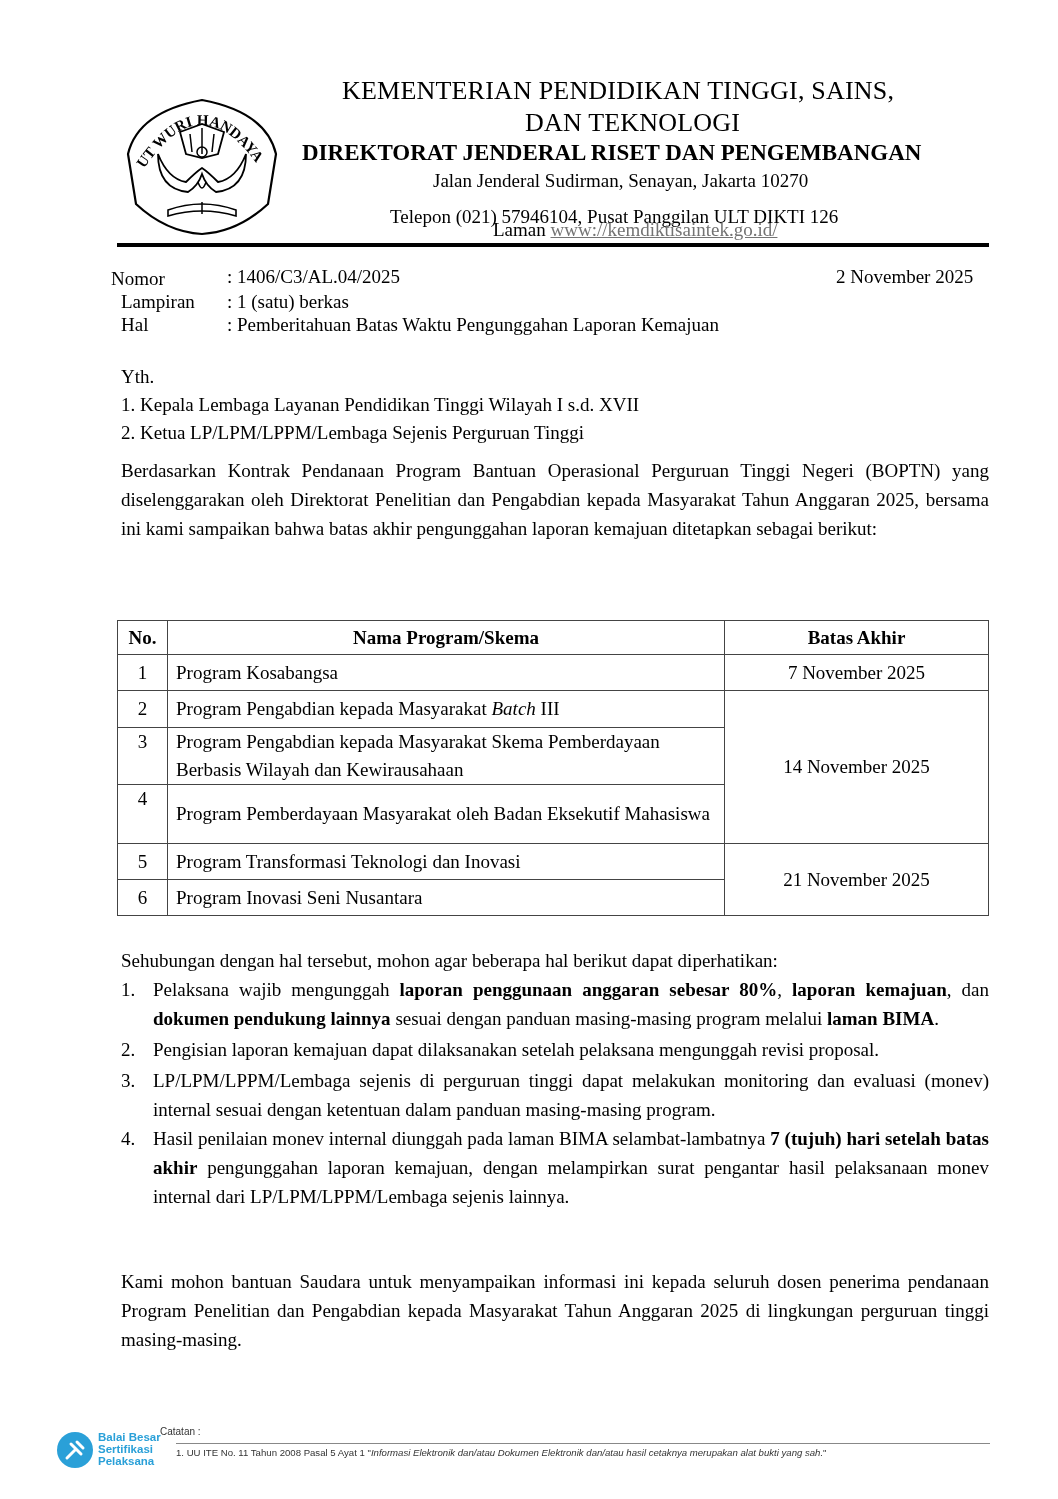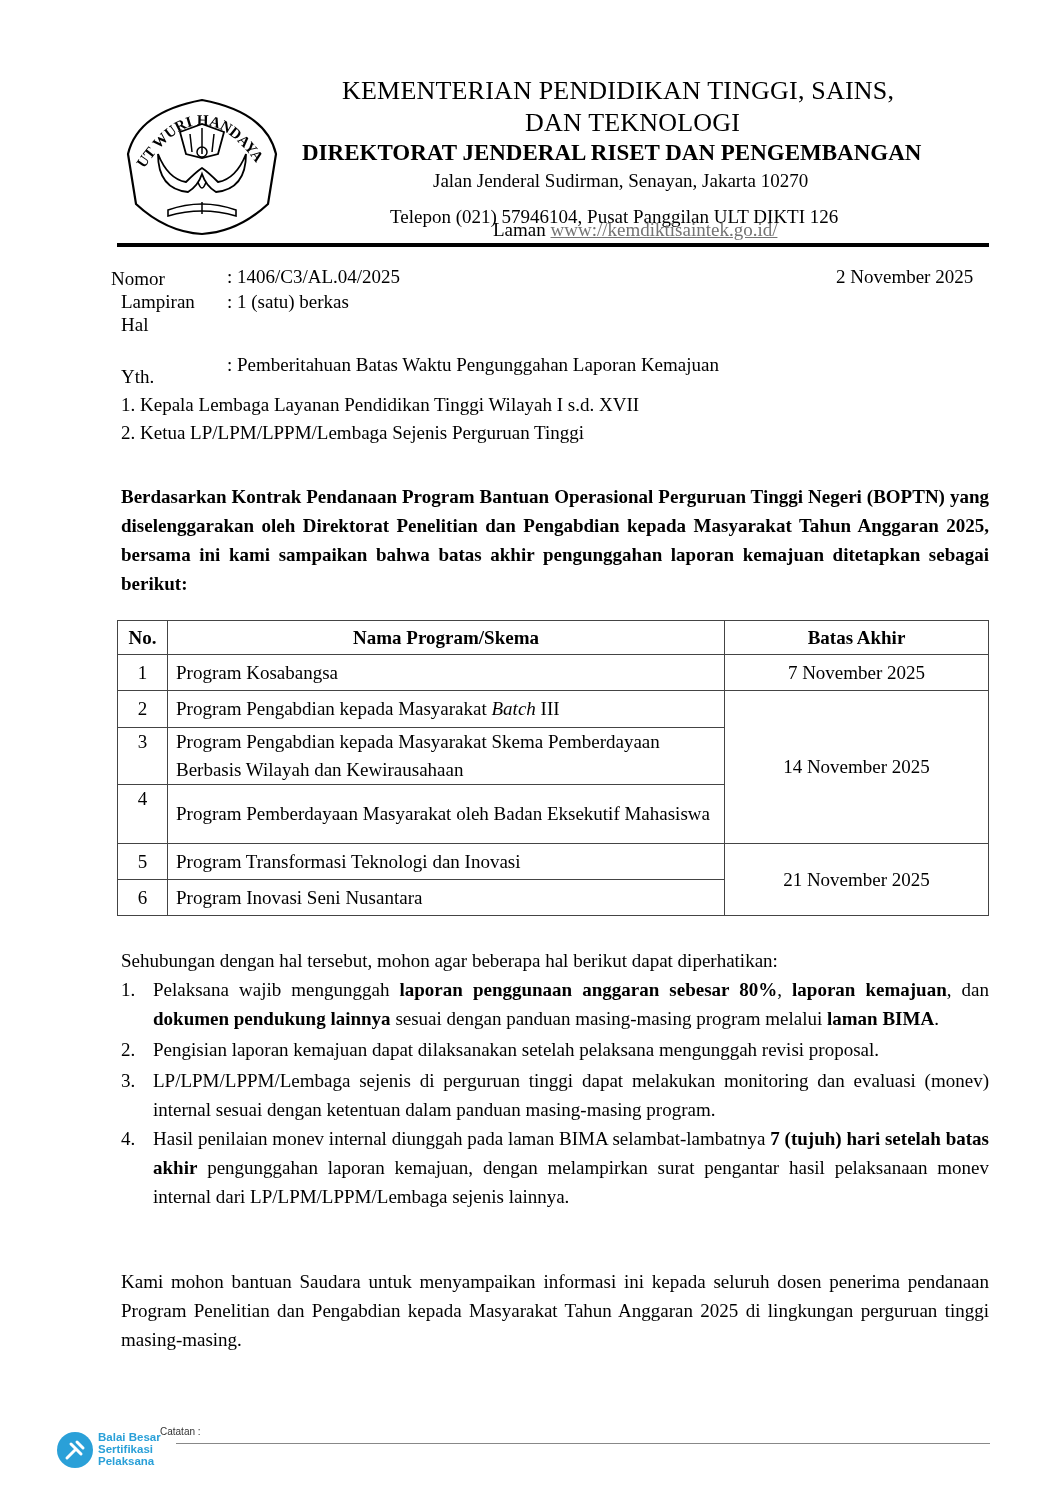--- a/index.html
+++ b/index.html
@@ -60,27 +60,27 @@
   <span class="link">www://kemdiktisaintek.go.id/</span>
 </div>
 <div class="rule"></div>
 
 <div class="abs meta" style="left:111px; top:268px;">Nomor</div>
 <div class="abs meta" style="left:227px; top:266px;">: 1406/C3/AL.04/2025</div>
 <div class="abs meta" style="left:836px; top:266px;">2 November 2025</div>
 <div class="abs meta" style="left:121px; top:291px;">Lampiran</div>
 <div class="abs meta" style="left:227px; top:291px;">: 1 (satu) berkas</div>
 <div class="abs meta" style="left:121px; top:314px;">Hal</div>
-<div class="abs meta" style="left:227px; top:314px;margin-top:40px;">: Pemberitahuan Batas Waktu Pengunggahan Laporan Kemajuan</div>
+<div class="abs meta" style="left:227px; top:314px;">: Pemberitahuan Batas Waktu Pengunggahan Laporan Kemajuan</div>
 
 <div class="abs txt" style="left:121px; top:366px;">Yth.</div>
 <div class="abs txt" style="left:121px; top:394px;">1. Kepala Lembaga Layanan Pendidikan Tinggi Wilayah I s.d. XVII</div>
 <div class="abs txt" style="left:121px; top:422px;">2. Ketua LP/LPM/LPPM/Lembaga Sejenis Perguruan Tinggi</div>
 
-<div class="para" style="top:482px;font-weight:bold;">Berdasarkan Kontrak Pendanaan Program Bantuan Operasional Perguruan Tinggi Negeri (BOPTN) yang diselenggarakan oleh Direktorat Penelitian dan Pengabdian kepada Masyarakat Tahun Anggaran 2025, bersama ini kami sampaikan bahwa batas akhir pengunggahan laporan kemajuan ditetapkan sebagai berikut:</div>
+<div class="para" style="top:456px;">Berdasarkan Kontrak Pendanaan Program Bantuan Operasional Perguruan Tinggi Negeri (BOPTN) yang diselenggarakan oleh Direktorat Penelitian dan Pengabdian kepada Masyarakat Tahun Anggaran 2025, bersama ini kami sampaikan bahwa batas akhir pengunggahan laporan kemajuan ditetapkan sebagai berikut:</div>
 
 <table class="prog">
   <thead>
     <tr>
       <th style="width:33px;margin-top:44px;">No.</th>
       <th>Nama Program/Skema</th>
       <th>Batas Akhir</th>
     </tr>
   </thead>
   <tbody>
@@ -142,13 +142,14 @@
   </svg>
 </div>
 <div class="footer-brand">
   <div>Balai Besar</div>
   <div>Sertifikasi</div>
   <div>Pelaksana</div>
 </div>
 <div class="footer-catatan">Catatan :</div>
 <div class="footer-rule"></div>
 <div class="footer-notes">
+  <div><span>1. UU ITE No. 11 Tahun 2008 Pasal 5 Ayat 1 "</span><i>Informasi Elektronik dan/atau Dokumen Elektronik dan/atau hasil cetaknya merupakan alat bukti yang sah.</i><span>"</span></div>
 </div>
 
 </body></html>

